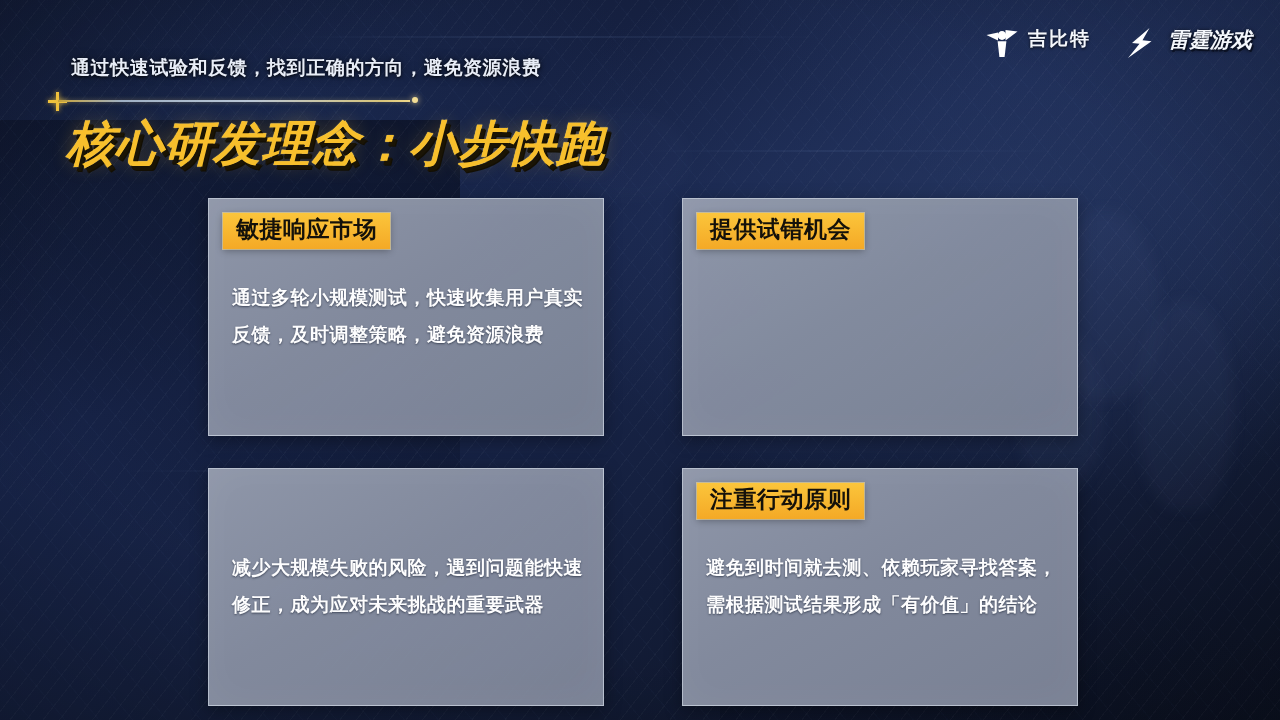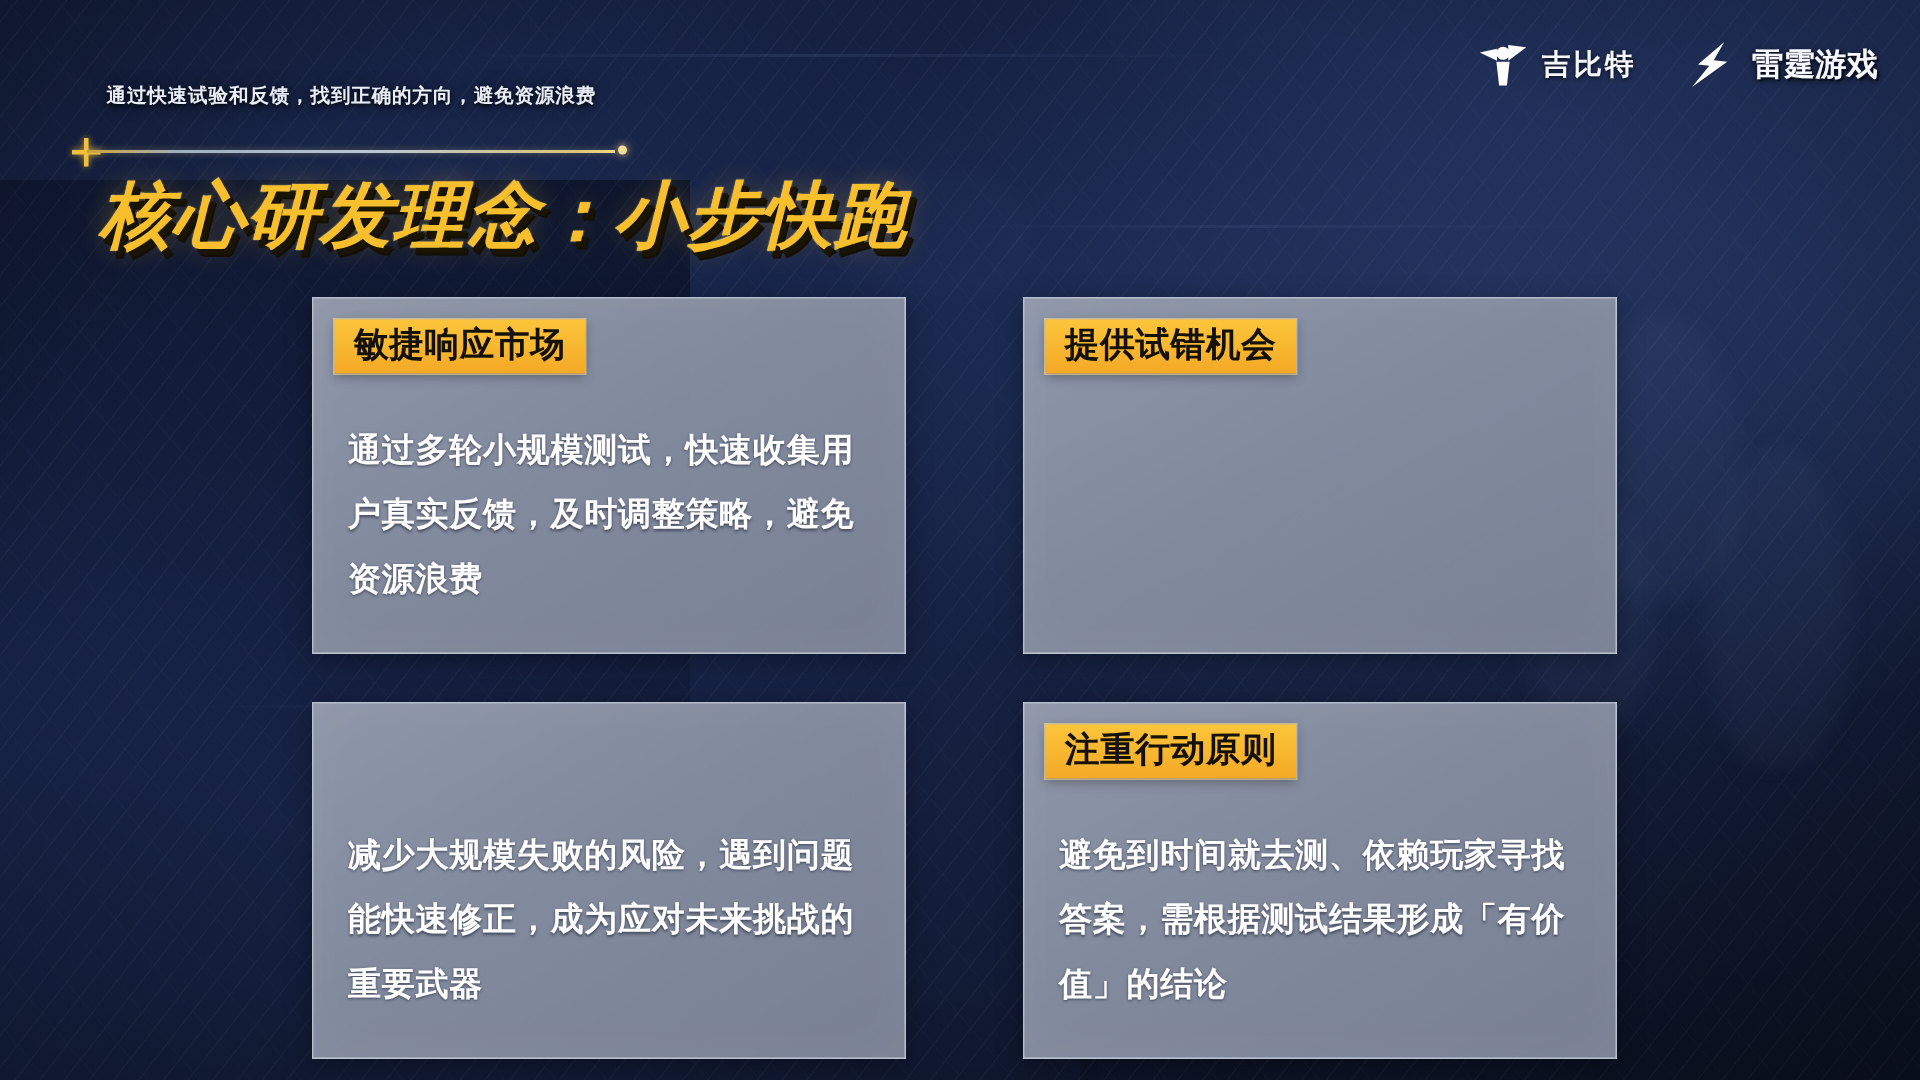--- a/index.html
+++ b/index.html
@@ -64,21 +64,21 @@
   }
   .vignette {
     position:absolute; inset:0;
     background:radial-gradient(ellipse 95% 95% at 50% 45%, rgba(0,0,0,0) 48%, rgba(0,0,0,.42) 100%);
     pointer-events:none;
   }
 
   
   .subtitle {
     position:absolute; left:71px; top:55px;
-    font-size:13px; font-weight:700; color:#e8edf7; letter-spacing:.6px;
+    font-size:19px; font-weight:700; color:#e8edf7; letter-spacing:.6px;
     text-shadow:0 1px 3px rgba(0,0,0,.85), 0 0 10px rgba(0,0,0,.5);
     white-space:nowrap;
   }
   .divider-wrap { position:absolute; left:48px; top:99px; width:372px; height:3px; }
   .divider-line {
     position:absolute; left:10px; top:1px; width:352px; height:1.5px;
     background:linear-gradient(90deg, #c9a43a 0%, #9fb0c4 18%, #b9c6d6 55%, #d8c47a 92%, #f0d municipal 100%);
     background:linear-gradient(90deg, #c9a43a 0%, #9fb0c4 18%, #b9c6d6 55%, #d8c47a 92%, #efd88a 100%);
     box-shadow:0 0 4px rgba(200,180,110,.45);
   }
@@ -100,25 +100,26 @@
     color:#f7bf2c; letter-spacing:1px; white-space:nowrap;
     text-shadow:
        3px 4px 0 #1a1405,
        4px 5px 0 #130f04,
        0 0 1px #fbe08a,
        0 0 18px rgba(247,191,44,.32);
   }
 
   
   .logos { position:absolute; right:28px; top:26px; display:flex; align-items:center; gap:34px; }
-  .logo { display:flex; align-items:center; gap:9px; }
+  .logo { display:flex; gap:9px; }
   .logo-mark { width:34px; height:34px; flex:0 0 auto; }
   .logo-text { font-size:19px; font-weight:700; color:#f4f7fc; letter-spacing:2px; white-space:nowrap;
                text-shadow:0 1px 3px rgba(0,0,0,.8); }
   .logo-text.thunder { font-size:21px; letter-spacing:0px;
+               font-style:italic;
                text-shadow:1.5px 1.5px 0 #0a1022, 0 1px 4px rgba(0,0,0,.9); }
 
   
   .grid {
     position:absolute; left:208px; top:198px; width:870px; height:412px;
     display:grid; grid-template-columns:396px 396px; grid-template-rows:238px 238px;
     column-gap:78px; row-gap:32px;
   }
   .card {
     position:relative;
@@ -132,21 +133,21 @@
     background:linear-gradient(180deg,#fbc53b 0%,#f4a926 100%);
     padding:4px 13px 6px 13px;
     box-shadow:0 0 0 1px rgba(255,228,150,.55), 0 2px 7px rgba(0,0,0,.30);
   }
   .card-badge span {
     font-size:23px; font-weight:700; color:#14110a; letter-spacing:.5px; white-space:nowrap;
     line-height:1.12;
   }
   .card-body {
     position:absolute; left:23px; right:18px; top:80px;
-    font-size:22px; font-weight:700; line-height:1.95; color:#fdfdfe;
+    font-size:19px; font-weight:700; line-height:1.95; color:#fdfdfe;
     letter-spacing:.5px;
     text-shadow:0 1px 2px rgba(40,48,66,.75);
   }
 </style>
 </head>
 <body>
 
 <div id="slide">
 
   <div class="wedge-a"></div>

